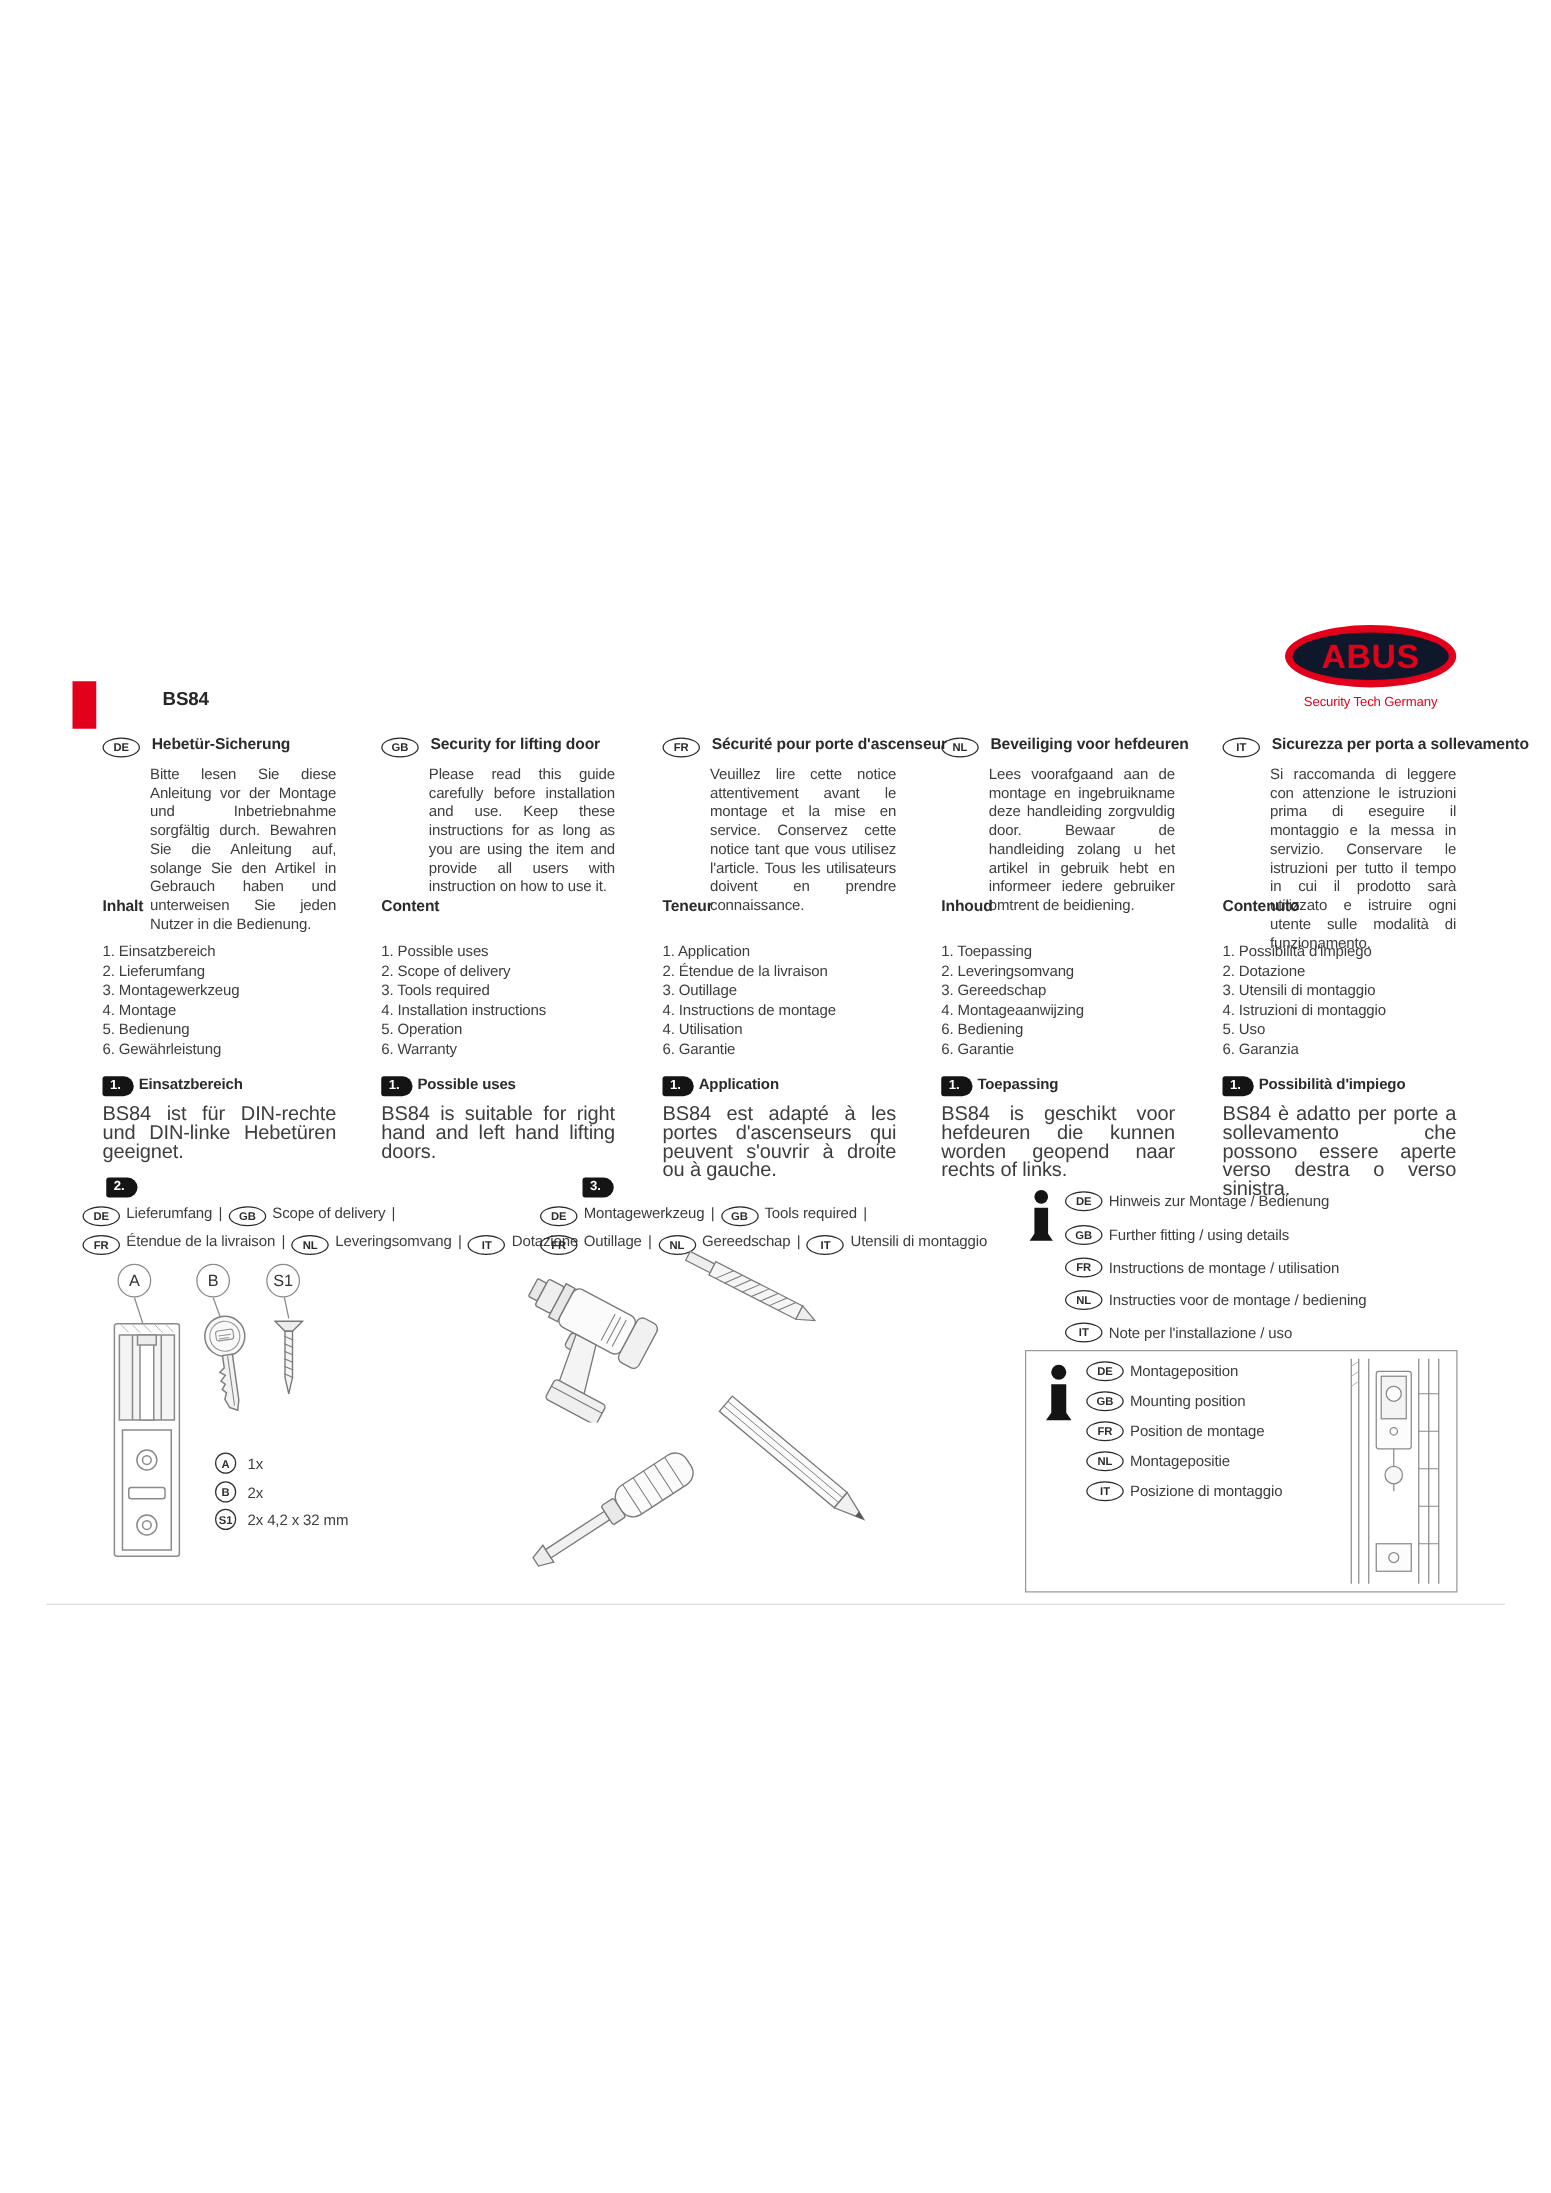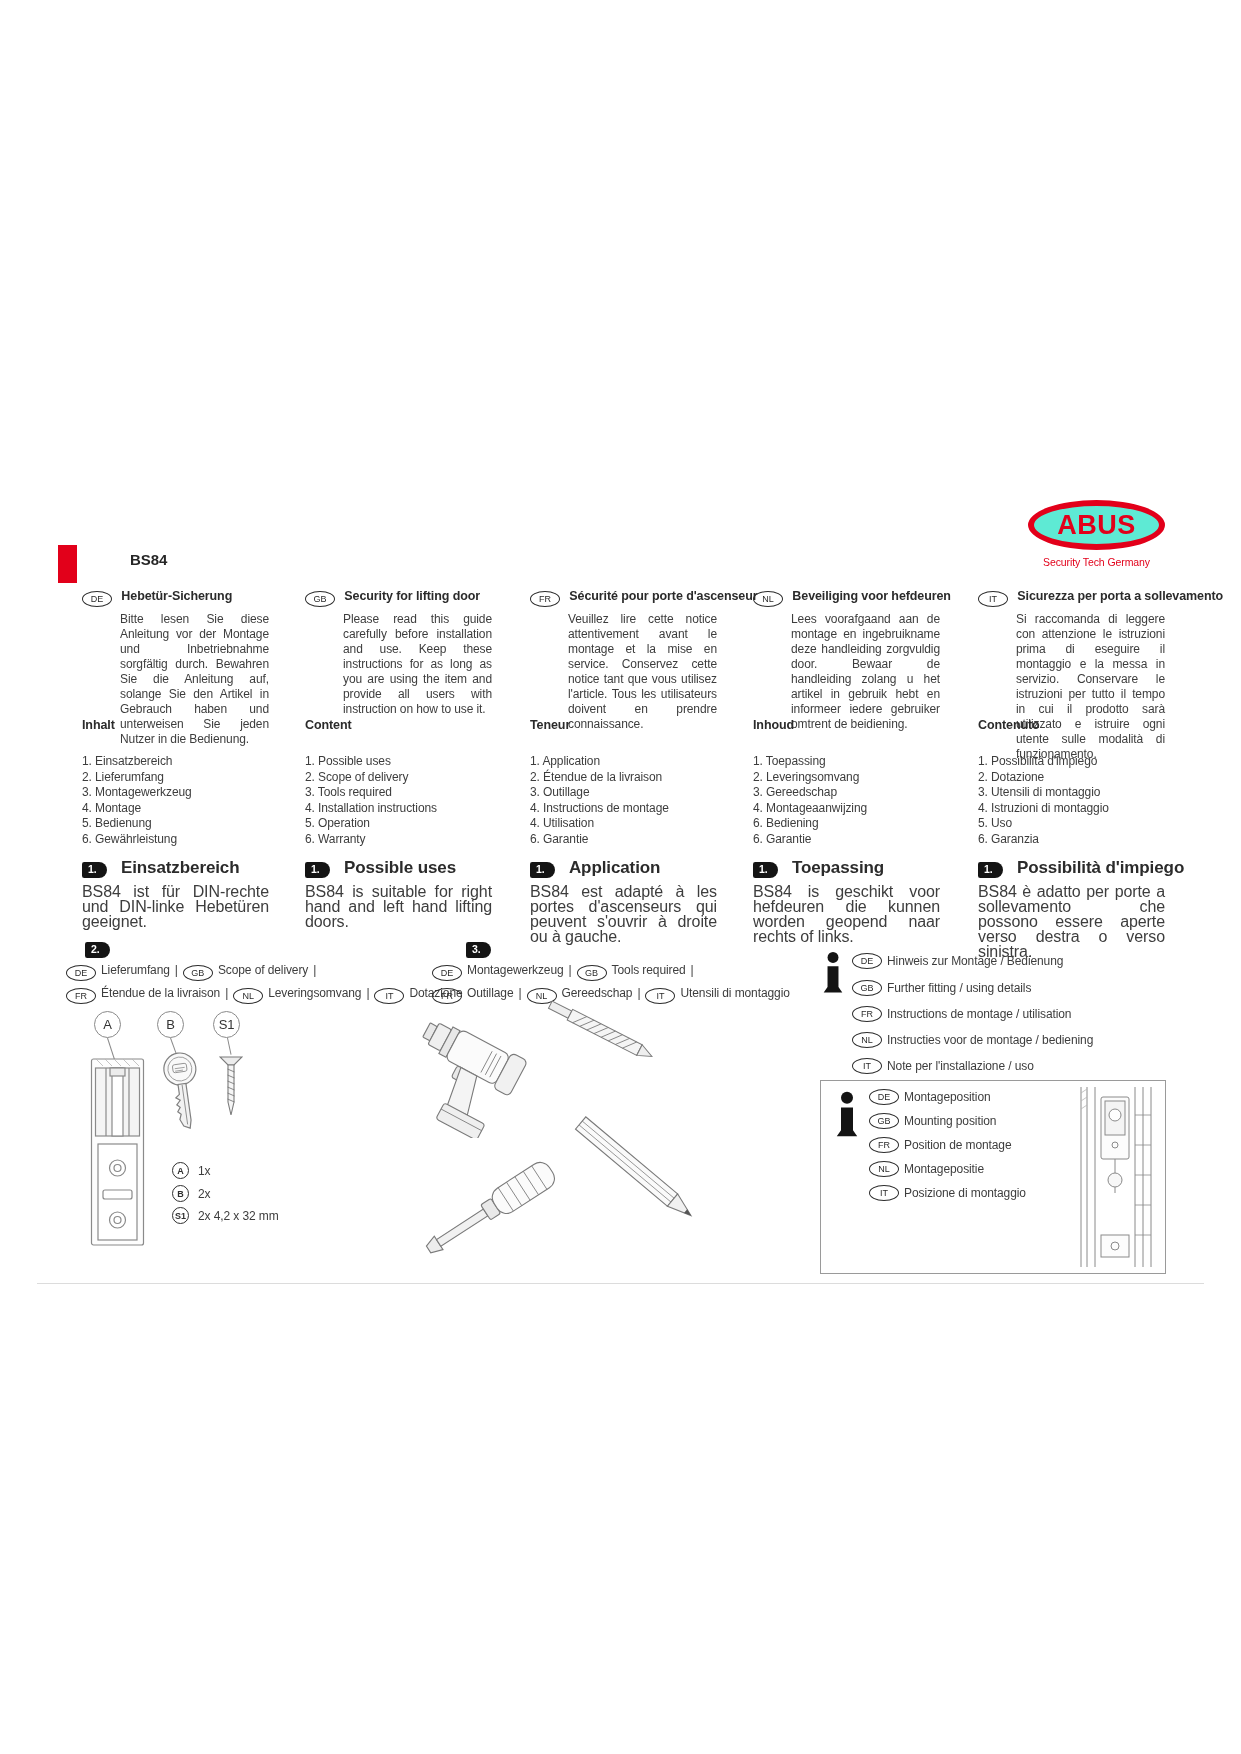--- a/index.html
+++ b/index.html
@@ -2,40 +2,40 @@
 <html><head>
 <meta charset="utf-8">
 <style>
   html,body{margin:0;padding:0;background:#ffffff;}
   .page{position:relative;width:1241px;height:1754px;background:#fff;overflow:hidden;
         font-family:"Liberation Sans","DejaVu Sans",sans-serif;color:#3d3d3d;letter-spacing:-0.1px;}
   
   .red-block{position:absolute;left:58px;top:545px;width:19px;height:38px;background:#e2001a;}
   .product-code{position:absolute;left:84px;top:551px;font-size:15px;font-weight:bold;color:#262626;margin-left:46px;}
   .abus-logo{position:absolute;left:1028px;top:500px;width:137px;height:50px;border:6px solid #e2001a;
-             border-radius:50%;box-sizing:border-box;display:flex;align-items:center;justify-content:center;background:#5eead4;text-align:center;}
+             border-radius:50%;box-sizing:border-box;display:flex;align-items:center;justify-content:center;background:#0f172a;text-align:center;}
   .abus-logo span{font-size:27px;font-weight:900;color:#e2001a;letter-spacing:0.5px;}
   .brand-tagline{position:absolute;left:1028px;top:556px;width:137px;text-align:center;font-size:10.5px;color:#e2001a;}
   
   .oval{display:inline-flex;align-items:center;justify-content:center;min-width:24px;height:14px;
-        border:1.6px solid #2b2b2b;border-radius:50%;font-size:9px;font-weight:normal;color:#2b2b2b;
+        border:1.6px solid #2b2b2b;border-radius:50%;font-size:9px;font-weight:bold;color:#2b2b2b;
         padding:0 2px;margin-right:5px;vertical-align:-2px;letter-spacing:0;flex:none;}
   
   .nbadge{display:inline-block;background:#141414;color:#fff;font-size:10.5px;font-weight:bold;
           padding:1.5px 10px 1.5px 6px;border-radius:3px 11px 11px 3px;line-height:1.25;}
   
   .col{position:absolute;top:586px;width:187px;}
   .col-head{position:absolute;top:0;left:0;right:0;white-space:nowrap;}
   .col-title{font-size:12.5px;font-weight:bold;color:#2b2b2b;}
   .intro{position:absolute;top:26px;left:0;right:0;font-size:12px;line-height:15px;text-align:justify;margin-left:38px;}
   .toc-title{position:absolute;top:132px;left:0;font-size:12.5px;font-weight:bold;color:#2b2b2b;}
   .toc{position:absolute;top:168px;left:0;right:0;}
   .toc-item{font-size:12px;line-height:15.5px;}
   .sec1-head{position:absolute;top:272px;left:0;right:0;white-space:nowrap;}
-  .sec1-title{font-size:17px;font-weight:bold;color:#2b2b2b;margin-left:10px;}
+  .sec1-title{font-size:12px;font-weight:bold;color:#2b2b2b;margin-left:0;}
   .sec1-text{position:absolute;top:298px;left:0;right:0;font-size:16px;line-height:15px;text-align:justify;}
   
   .sec-block{position:absolute;}
   .sec-line{font-size:12px;color:#3d3d3d;white-space:nowrap;margin-top:5px;}
   .sep{margin:0 5px;}
   
   .balloon{position:absolute;width:27px;height:27px;border:1.2px solid #8a8a8a;border-radius:50%;
            background:#fff;display:flex;align-items:center;justify-content:center;font-size:13px;color:#333;box-sizing:border-box;}
   .leader{position:absolute;width:1px;background:#8a8a8a;transform-origin:top center;}
   .fig{position:absolute;}

